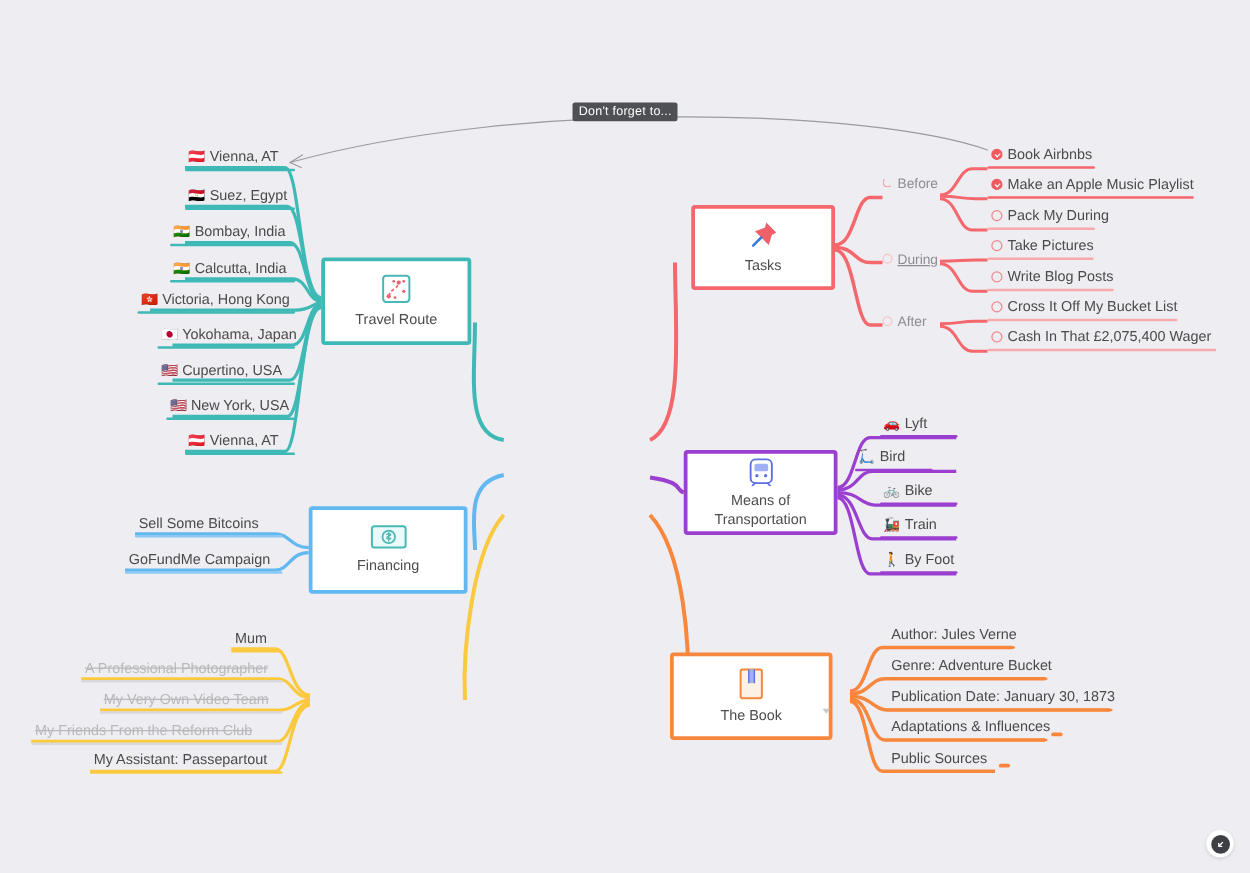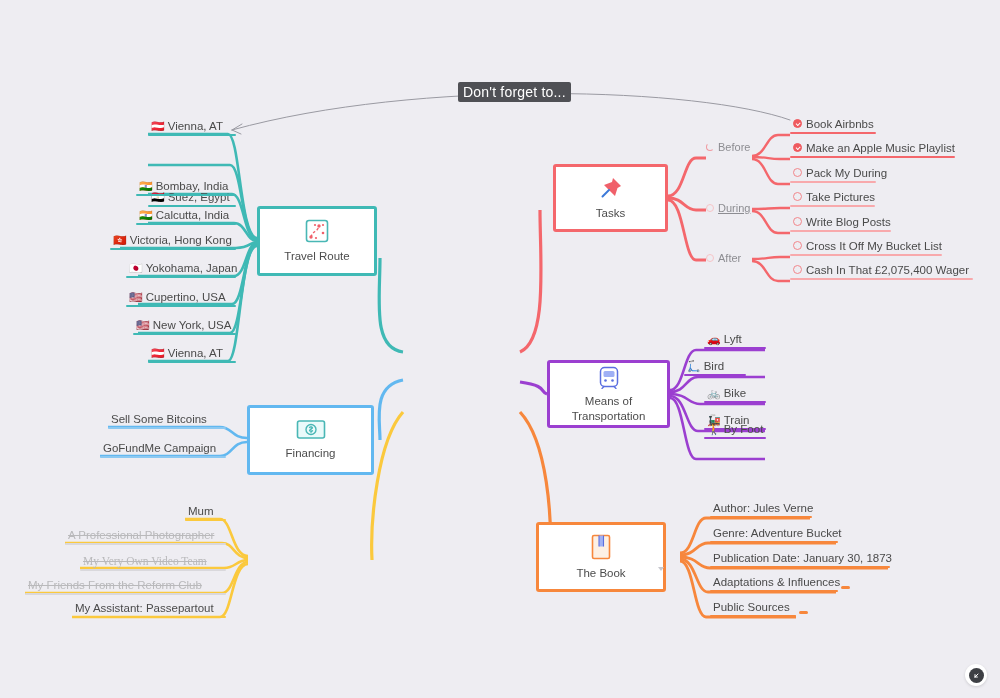--- a/index.html
+++ b/index.html
@@ -67,21 +67,21 @@
 
   
   .marker-dash{position:absolute;width:9px;height:3px;border-radius:1.5px;z-index:5;}
   .marker-caret{
     position:absolute;width:0;height:0;border-left:3.5px solid transparent;
     border-right:3.5px solid transparent;border-top:4px solid #c8c8ce;z-index:7;
   }
 
   
   .rel-label{
-    position:absolute;background:#4f5055;color:#fff;font-size:14px;
+    position:absolute;background:#4f5055;color:#fff;font-size:10px;
     padding:2px 5px;border-radius:2px;z-index:8;white-space:nowrap;letter-spacing:.2px;
   }
 
   
   .corner-btn{
     position:absolute;right:13px;bottom:12px;width:22px;height:22px;border-radius:50%;
     background:#ffffff;box-shadow:0 1px 3px rgba(0,0,0,.14);z-index:9;
     display:flex;align-items:center;justify-content:center;
   }
   .corner-btn .dot{
@@ -180,21 +180,21 @@
           <circle cx="12" cy="20" r="1.1" fill="#f0606a"></circle>
       </svg>
     </span>
     <div class="tlabel">Travel Route</div>
   </div>
 
   <div class="leaf" style="left:148px;top:119px;width:88px;">
     <span class="flag">🇦🇹</span><span class="ltext">Vienna, AT</span>
     <span class="underline" style="background:#3fb9b5;"></span>
   </div>
-  <div class="leaf" style="left:148px;top:150px;width:88px;margin-top:40px;">
+  <div class="leaf" style="left:148px;top:150px;width:88px;">
     <span class="flag">🇪🇬</span><span class="ltext">Suez, Egypt</span>
     <span class="underline" style="background:#3fb9b5;"></span>
   </div>
   <div class="leaf" style="left:136px;top:179px;width:100px;">
     <span class="flag">🇮🇳</span><span class="ltext">Bombay, India</span>
     <span class="underline" style="background:#3fb9b5;"></span>
   </div>
   <div class="leaf" style="left:136px;top:208px;width:100px;">
     <span class="flag">🇮🇳</span><span class="ltext">Calcutta, India</span>
     <span class="underline" style="background:#3fb9b5;"></span>
@@ -240,21 +240,21 @@
   </div>
 
   <div class="leaf" style="left:185px;top:504px;width:41px;">
     <span class="ltext">Mum</span>
     <span class="underline" style="background:#fbc93d;"></span>
   </div>
   <div class="leaf strike" style="left:65px;top:528px;width:161px;">
     <span class="ltext">A Professional Photographer</span>
     <span class="underline"></span>
   </div>
-  <div class="leaf strike" style="left:80px;top:553px;width:146px;font-family:Liberation Serif, serif;">
+  <div class="leaf strike" style="left:80px;top:553px;width:146px;">
     <span class="ltext">My Very Own Video Team</span>
     <span class="underline"></span>
   </div>
   <div class="leaf strike" style="left:25px;top:578px;width:201px;">
     <span class="ltext">My Friends From the Reform Club</span>
     <span class="underline"></span>
   </div>
   <div class="leaf" style="left:72px;top:601px;width:154px;">
     <span class="ltext">My Assistant: Passepartout</span>
     <span class="underline" style="background:#fbc93d;"></span>
@@ -333,21 +333,21 @@
     <span class="underline" style="background:#9b3fd0;"></span>
   </div>
   <div class="leaf" style="left:704px;top:386px;width:62px;">
     <span class="flag">🚲</span><span class="ltext">Bike</span>
     <span class="underline" style="background:#9b3fd0;"></span>
   </div>
   <div class="leaf" style="left:704px;top:413px;width:62px;">
     <span class="flag">🚂</span><span class="ltext">Train</span>
     <span class="underline" style="background:#9b3fd0;"></span>
   </div>
-  <div class="leaf" style="left:704px;top:422px;width:62px;">
+  <div class="leaf" style="left:704px;top:441px;width:62px;">
     <span class="flag">🚶</span><span class="ltext">By Foot</span>
     <span class="underline" style="background:#9b3fd0;"></span>
   </div>
 
   <div class="topic" style="left:536px;top:522px;width:130px;height:70px;border-color:#f7873c;">
     <span class="ticon">
       <svg width="24" height="28" viewBox="0 0 24 28">
         <rect x="3.5" y="2.5" width="17" height="23" rx="1.5" stroke="#f7873c" stroke-width="1.6" fill="#fdf0e4"></rect>
         <rect x="10" y="2.5" width="4.5" height="11" fill="#9fb0f5"></rect>
         <path d="M10 2.5 L10 13.5 M14.5 2.5 L14.5 13.5" stroke="#5b6fe0" stroke-width="1.1"></path>

